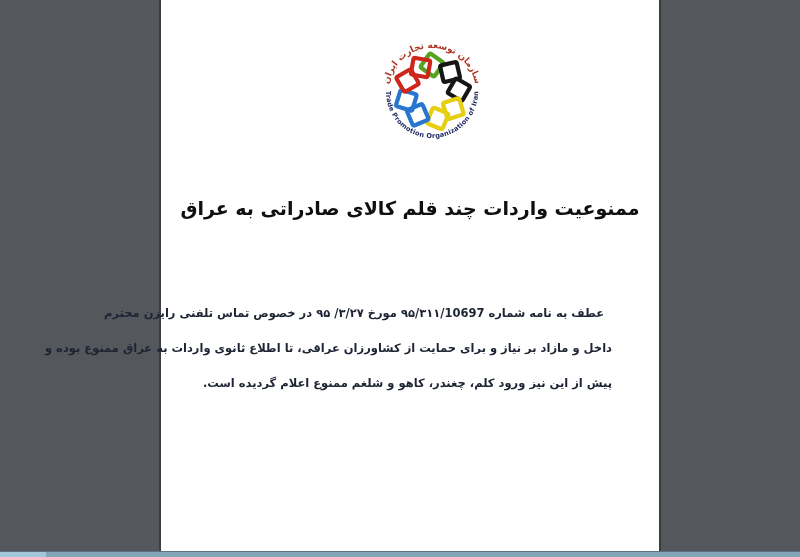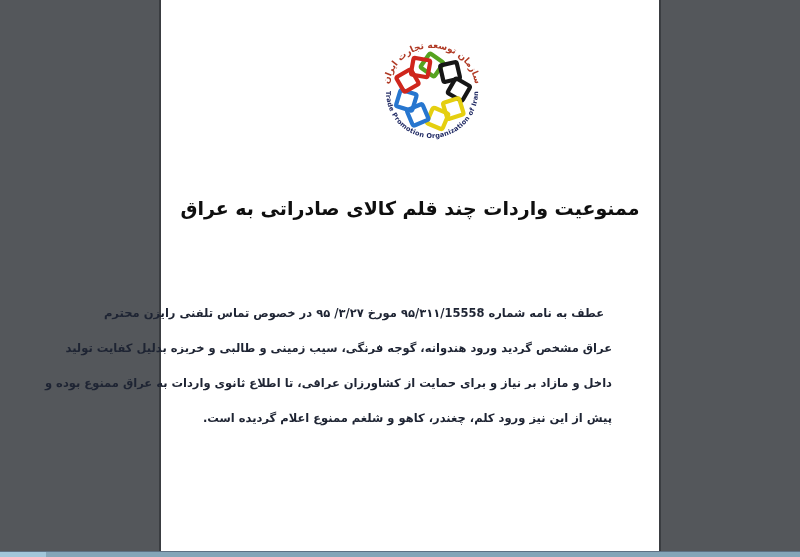--- a/index.html
+++ b/index.html
@@ -116,22 +116,21 @@
         <textPath href="#arcTop" startOffset="50%">سازمان توسعه تجارت ایران</textPath>
       </text>
       <text class="arc-en">
         <textPath href="#arcBottom" startOffset="50%">Trade Promotion Organization of Iran</textPath>
       </text>
     </svg>
 
     <div class="title">ممنوعیت واردات چند قلم کالای صادراتی به عراق</div>
 
     <div class="body-text">
-      <div class="line first">عطف به نامه شماره ۹۵/۳۱۱/15558 مورخ ۳/۲۷/ ۹۵ در خصوص تماس تلفنی رایزن محترم</div>
-      <div class="line">عراق مشخص گردید ورود هندوانه، گوجه فرنگی، سیب زمینی و طالبی و خربزه بدلیل کفایت تولید</div>
+      <div class="line first">عطف به نامه شماره ۹۵/۳۱۱/10697 مورخ ۳/۲۷/ ۹۵ در خصوص تماس تلفنی رایزن محترم</div>
       <div class="line">داخل و مازاد بر نیاز و برای حمایت از کشاورزان عراقی، تا اطلاع ثانوی واردات به عراق ممنوع بوده و</div>
       <div class="line last">پیش از این نیز ورود کلم، چغندر، کاهو و شلغم ممنوع اعلام گردیده است.</div>
     </div>
 
   </div>
 
   <div class="footer-bar">
     <div class="footer-left"></div>
   </div>
 </div>

